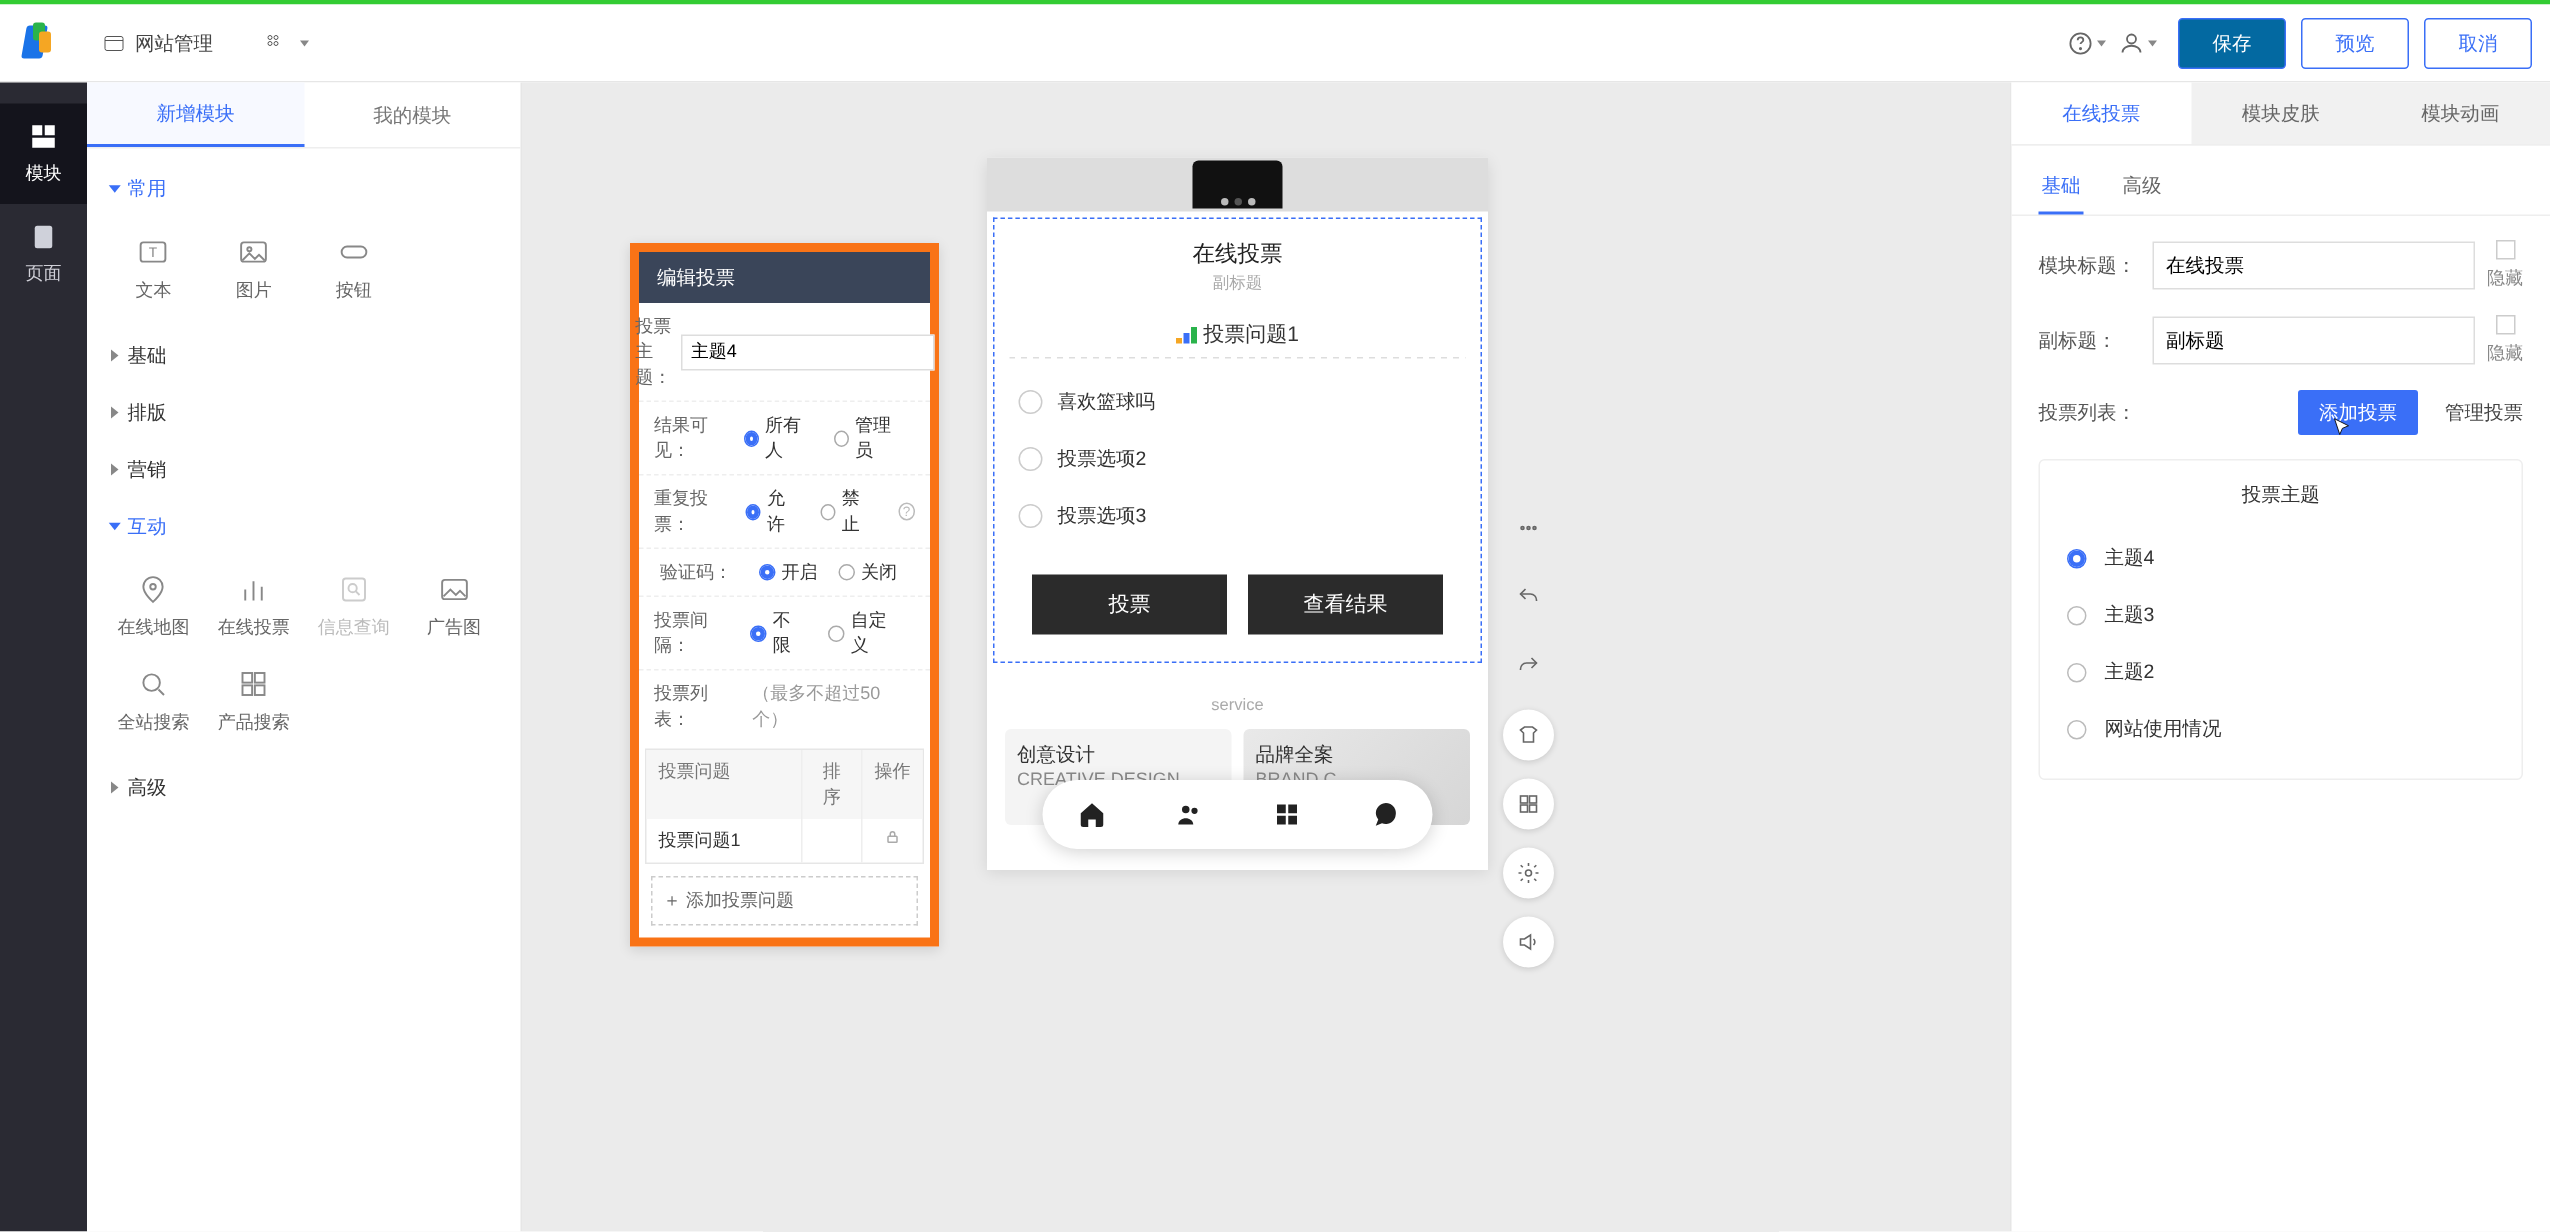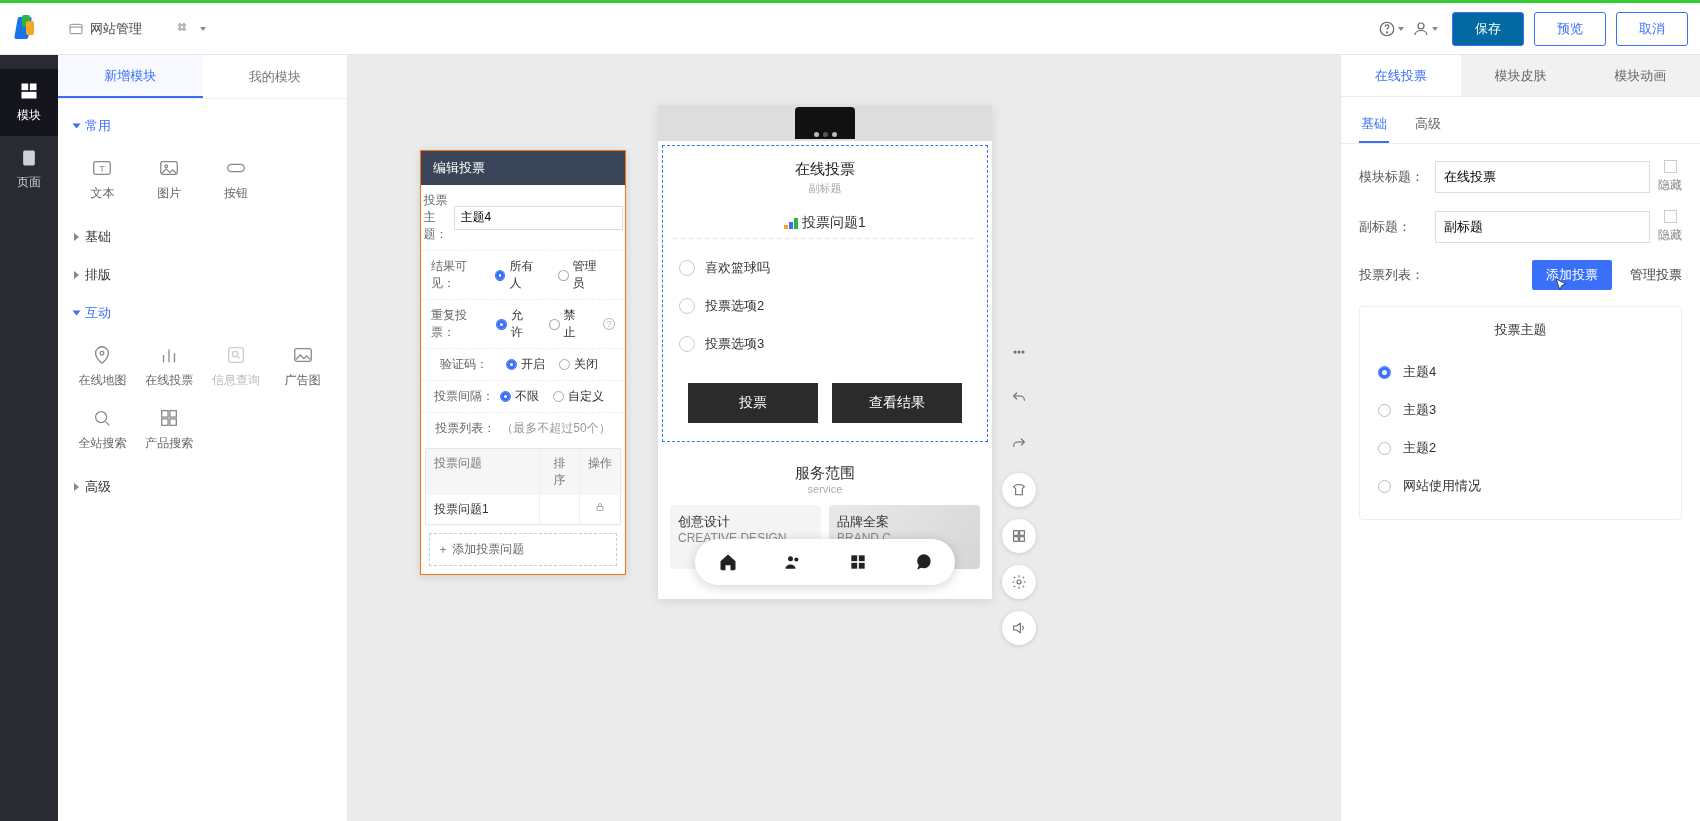--- a/index.html
+++ b/index.html
@@ -47,21 +47,21 @@
   .grid { display:grid; grid-template-columns:repeat(4,1fr); gap:6px; padding:6px 0 10px; }
   .grid-item { display:flex; flex-direction:column; align-items:center; gap:6px; padding:6px 0; cursor:pointer; font-size:12px; color:#666; }
   .grid-item svg { width:28px; height:22px; stroke:#888; fill:none; stroke-width:1.4; }
   .grid-item.dim { color:#bbb;align-items:center; }
   .grid-item.dim svg { stroke:#ccc; }
   
   
   .canvas { flex:1; background:#ebebeb; position:relative; overflow:hidden; }
   
   
-  .popedit { position:absolute; left:72px; top:95px; width:206px; background:#fff; border:1px solid #f97316; box-shadow:0 2px 8px rgba(0,0,0,.12); font-size:12px; }
+  .popedit { position:absolute; left:72px; top:107px; width:206px; background:#fff; border:6px solid #f97316; box-shadow:0 2px 8px rgba(0,0,0,.12); font-size:12px; }
   .popedit-hd { background:#3a4559; color:#fff; padding:8px 12px; font-size:13px; }
   .poprow { display:flex; align-items:center; padding:7px 10px; gap:6px; border-bottom:1px dashed #eee;justify-content:center; }
   .poprow.nob { border-bottom:none; }
   .poplabel { width:60px; color:#666; }
   .popinput { flex:1; border:1px solid #ddd; height:24px; padding:0 6px; font-size:12px; }
   .rad { display:flex; align-items:center; gap:4px; margin-right:8px; }
   .rad .dot { width:11px;height:11px;border-radius:50%;border:1px solid #aaa; display:inline-block; }
   .rad.on .dot { border-color:#3a6ff7; box-shadow:inset 0 0 0 3px #3a6ff7; }
   .poptable { margin:4px; border:1px solid #e6e6e6; }
   .ptrow { display:flex; font-size:12px; }
@@ -246,20 +246,24 @@
           </div>
       </div>
       <div class="section-hd">
           <span class="tri"></span>
           <span>基础</span>
         </div>
       <div class="section-hd">
           <span class="tri"></span>
           <span>排版</span>
         </div>
+      <div class="section-hd">
+          <span class="tri"></span>
+          <span>营销</span>
+        </div>
       <div class="section-hd open">
           <span class="tri"></span>
           <span>互动</span>
         </div>
       <div class="grid">
         <div class="grid-item">
             <svg viewBox="0 0 24 24">
               <path d="M12 21s-7-6-7-11a7 7 0 0114 0c0 5-7 11-7 11z"></path>
               <circle cx="12" cy="10" r="2"></circle>
             </svg>
@@ -417,21 +421,20 @@
           <div class="vbtns">
             <div class="vbtn">
                 <span>投票</span>
               </div>
             <div class="vbtn">
                 <span>查看结果</span>
               </div>
           </div>
         </div>
         <div class="service">
-          <div class="t">服务范围</div>
           <div class="s">service</div>
         </div>
         <div class="cards">
           <div class="card">
               <div class="ct">创意设计</div>
               <div>CREATIVE DESIGN</div>
             </div>
           <div class="card img">
               <div class="ct">品牌全案</div>
               <div>BRAND C</div>

